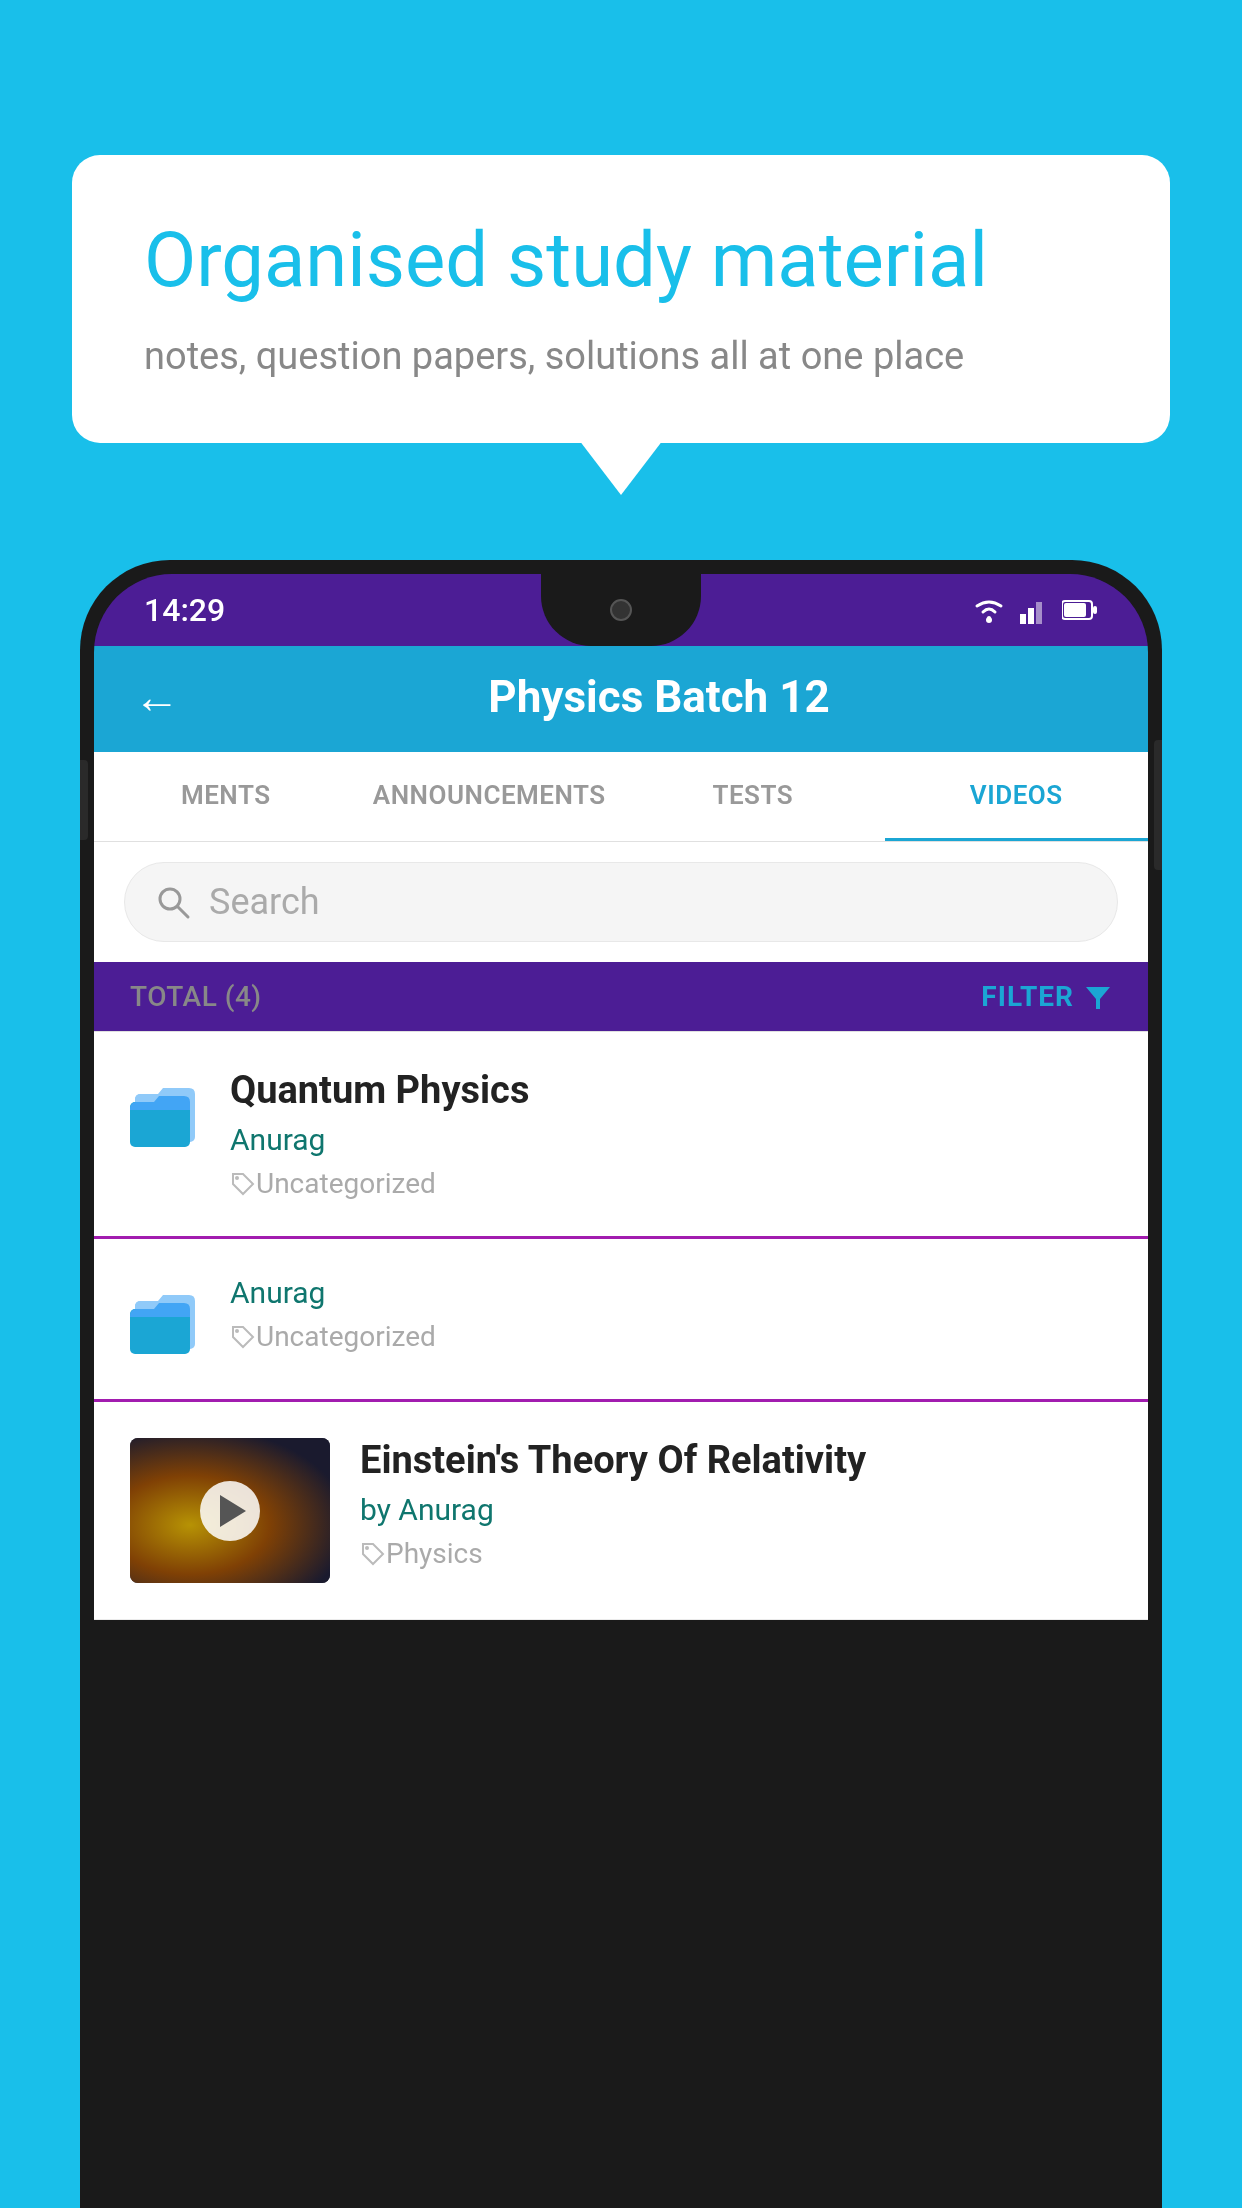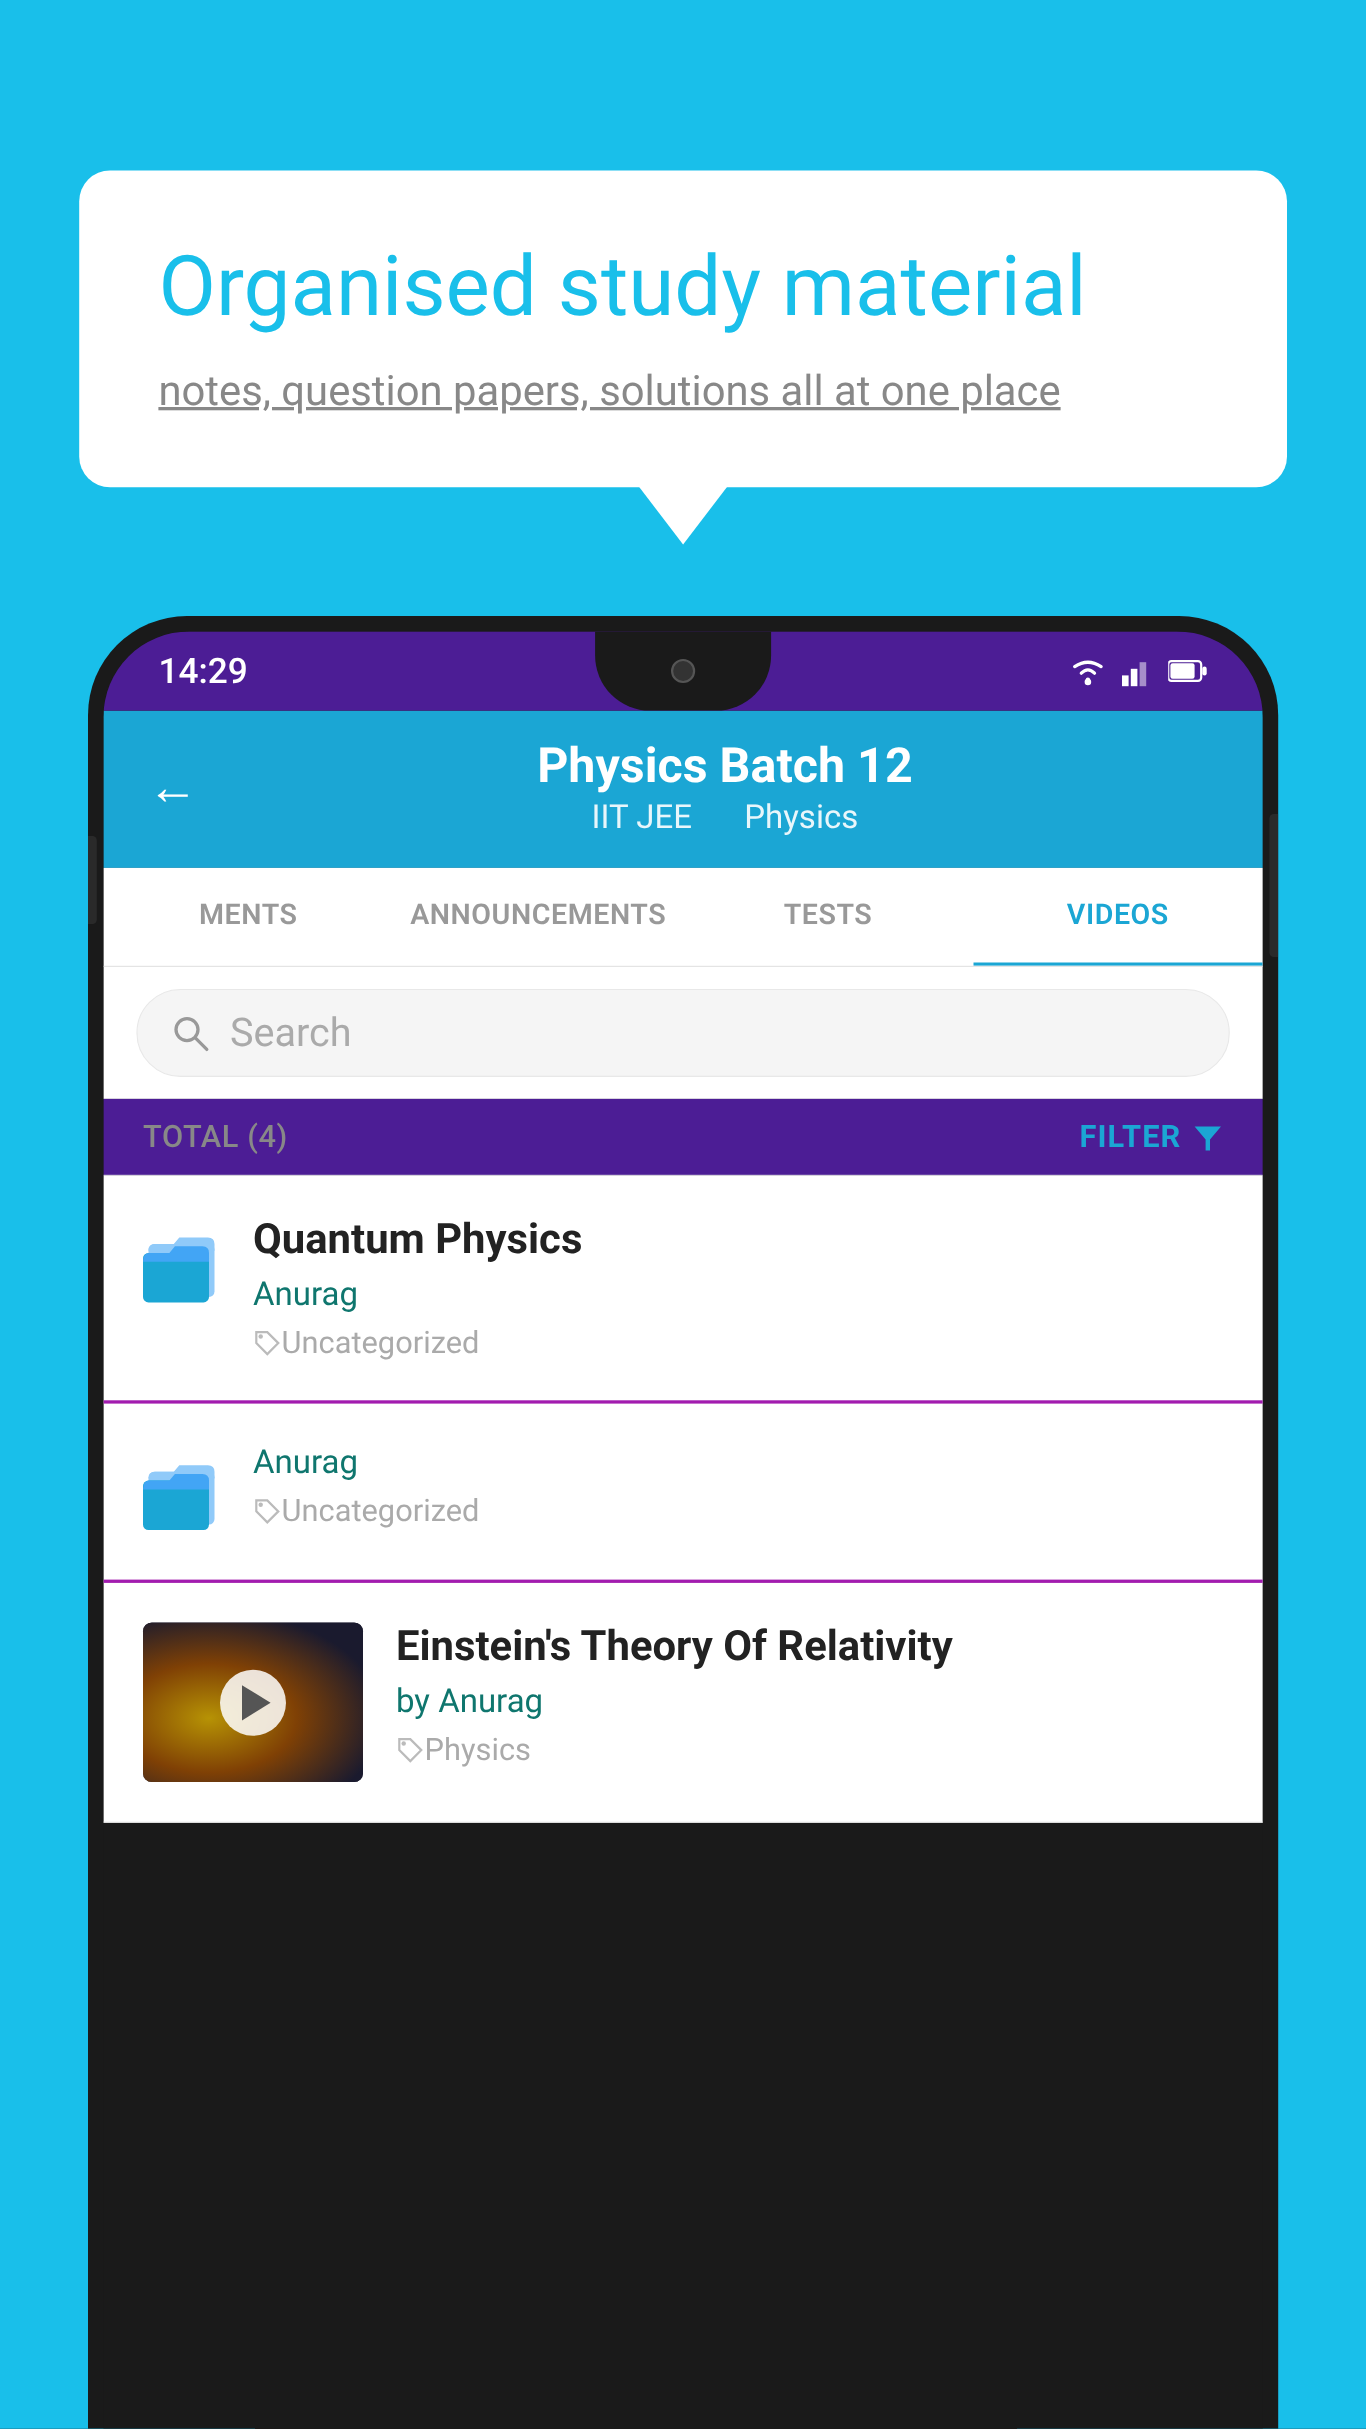--- a/index.html
+++ b/index.html
@@ -46,21 +46,20 @@
       font-weight: 400;
       color: #19BFEA;
       line-height: 1.2;
       margin-bottom: 28px;
     }
 
     .bubble-subtitle {
       font-size: 38px;
       color: #888;
       font-weight: 400;
-      text-decoration: underline;
     }
 
     
     .phone-frame {
       position: absolute;
       top: 560px;
       left: 80px;
       right: 80px;
       bottom: 0;
       background: #1a1a1a;
@@ -404,25 +403,20 @@
           <rect x="2" y="4" width="22" height="14" rx="2" ry="2" fill="white"></rect>
           <rect x="31" y="7" width="4" height="8" rx="2" ry="2" fill="white"></rect>
         </svg>
       </div>
     </div>
 
     <div class="app-header">
       <span class="back-arrow">←</span>
       <div class="header-title-section">
         <div class="header-title">Physics Batch 12</div>
-        <div class="header-subtitle">
-          <span>IIT JEE</span>
-          <span>  </span>
-          <span>Physics</span>
-        </div>
       </div>
     </div>
 
     <div class="tabs">
       <div class="tab">
         <span>MENTS</span>
       </div>
       <div class="tab">
         <span>ANNOUNCEMENTS</span>
       </div>

